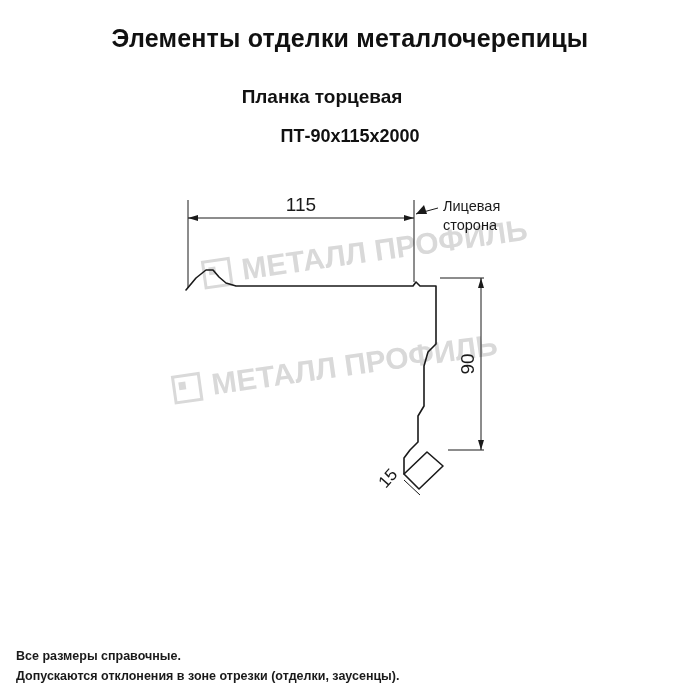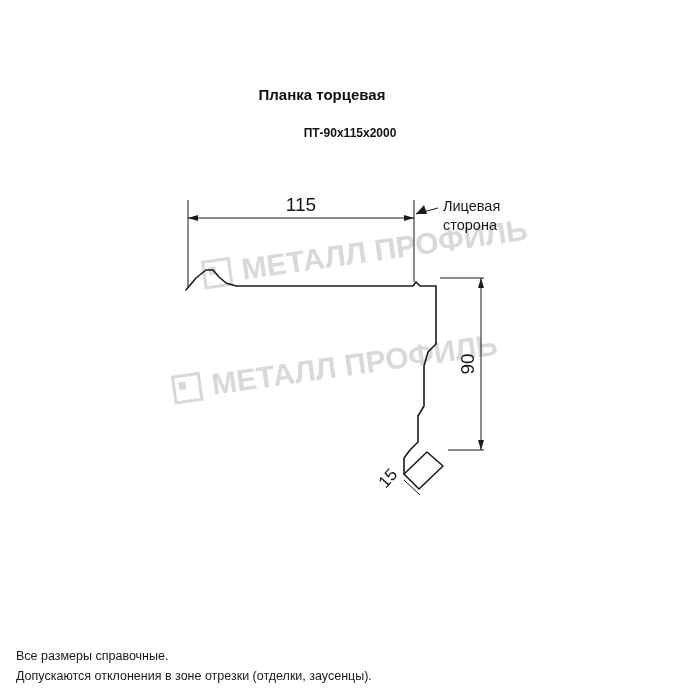--- a/index.html
+++ b/index.html
@@ -30,31 +30,31 @@
     font-weight: bold;
     letter-spacing: 0.2px;
     color: #111;
   }
   .subtitle {
     position: absolute;
     top: 86px;
     left: 0;
     width: 644px;
     text-align: center;
-    font-size: 15px;
+    font-size: 19px;
     font-weight: bold;
     color: #111;
   }
   .code {
     position: absolute;
     top: 126px;
     left: 0;
     width: 700px;
     text-align: center;
-    font-size: 12px;
+    font-size: 18px;
     font-weight: bold;
     color: #111;
   }
   .drawing {
     position: absolute;
     top: 170px;
     left: 0;
     width: 700px;
     height: 400px;
   }
@@ -68,28 +68,29 @@
   }
   .footer {
     position: absolute;
     left: 16px;
     bottom: 14px;
     width: 668px;
     font-size: 12.5px;
     line-height: 20px;
     color: #1a1a1a;
   }
-  .footer div { white-space: nowrap; }
+  .footer div { white-space: nowrap; font-weight: bold; }
   text { font-family: "Liberation Sans", sans-serif; }
 </style>
 </head>
 <body>
 
 <div class="page">
 
+  <div class="title">Элементы отделки металлочерепицы</div>
   <div class="subtitle">Планка торцевая</div>
   <div class="code">ПТ-90х115х2000</div>
 
   <svg class="watermark" viewBox="0 0 700 400">
     <g fill="#d9d9d9" font-size="30" font-weight="bold" font-family="Liberation Sans, sans-serif">
       <g transform="translate(205,110) rotate(-8)">
         <rect x="0" y="-18" width="26" height="26" fill="none" stroke="#d9d9d9" stroke-width="3"></rect>
         <rect x="5" y="-12" width="7" height="8" fill="#d9d9d9"></rect>
         <text x="38" y="5">МЕТАЛЛ ПРОФИЛЬ</text>
       </g>

